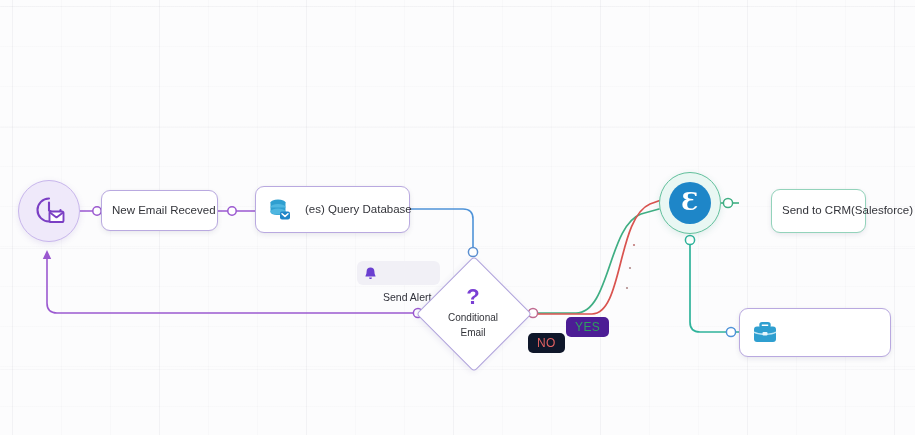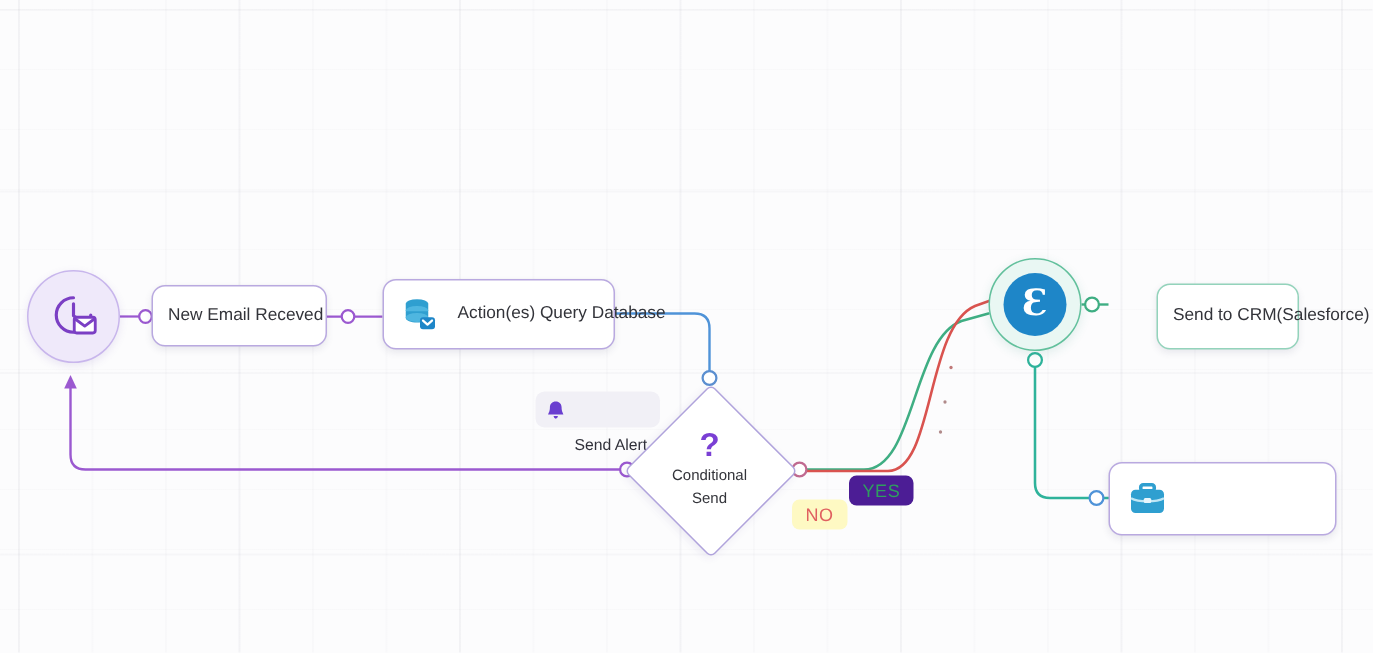--- a/index.html
+++ b/index.html
@@ -164,21 +164,21 @@
   
   .tag {
     position: absolute;
     border-radius: 5px;
     display: flex; align-items: center; justify-content: center;
     font-size: 12px;
     letter-spacing: 0.4px;
     padding: 3px 9px;
   }
   #yes-tag { left: 566px; top: 277px; background: #4c1d95; color: #2f9e5f; margin-top: 40px; }
-  #no-tag  { left: 528px; top: 333px; background: #fef9c3; color: #e06060; }
+  #no-tag  { left: 528px; top: 333px; background: #0f172a; color: #e06060; }
 
   
   #trigger-label-box { left: 101px; top: 190px; width: 117px; height: 41px; padding-left: 10px; }
   #action-box        { left: 255px; top: 186px; width: 155px; height: 47px; padding-left: 11px; gap: 12px; }
   #crm-box           { left: 739px; top: 189px; width: 95px;  height: 44px; padding-left: 10px; margin-left: 32px; }
   #log-box           { left: 739px; top: 308px; width: 152px; height: 49px; padding-left: 11px; gap: 12px; }
 
   svg.icon { display: block; }
 </style>
 </head>
@@ -242,41 +242,40 @@
       <ellipse cx="11" cy="5.5" rx="7.5" ry="3" fill="#2f9fd0"></ellipse>
       <path d="M3.5 5.5 L3.5 10 C3.5 11.7 6.9 13 11 13 C15.1 13 18.5 11.7 18.5 10 L18.5 5.5" fill="#2f9fd0"></path>
       <ellipse cx="11" cy="10" rx="7.5" ry="3" fill="#4fb6e0"></ellipse>
       <path d="M3.5 10.5 L3.5 15 C3.5 16.7 6.9 18 11 18 C15.1 18 18.5 16.7 18.5 15 L18.5 10.5" fill="#2f9fd0"></path>
       <ellipse cx="11" cy="14.6" rx="7.5" ry="3" fill="#4fb6e0"></ellipse>
       <rect x="13" y="14.5" width="10" height="8" rx="2" fill="#1e86c8"></rect>
       <path d="M15 16.7 L18 19.4 L21 16.7" fill="none" stroke="#ffffff" stroke-width="1.5" stroke-linecap="round" stroke-linejoin="round"></path>
     </svg>
   </span>
   <div class="labels">
-    <div class="l1">Action</div>
     <div class="l2">(es) Query Database</div>
   </div>
 </div>
 
 <div class="node" id="alert-chip">
   <span>
     <svg class="icon" width="15" height="15" viewBox="0 0 15 15">
       <path d="M7.5 1.6 C5.1 1.6 3.6 3.2 3.6 5.6 C3.6 8.6 2.4 9.6 2.4 10.4 L12.6 10.4 C12.6 9.6 11.4 8.6 11.4 5.6 C11.4 3.2 9.9 1.6 7.5 1.6 Z" fill="#6a3fd0"></path>
       <path d="M6.1 11.4 C6.1 12.4 6.7 13.1 7.5 13.1 C8.3 13.1 8.9 12.4 8.9 11.4 Z" fill="#6a3fd0"></path>
     </svg>
   </span>
   <span class="chip-label">Send Alert</span>
 </div>
 
 <div class="node" id="decision-node">
   <div id="decision-shape"></div>
   <div id="decision-content">
     <div id="decision-qmark">?</div>
     <div class="dline">Conditional</div>
-    <div class="dline">Send</div>
+    <div class="dline">Email</div>
   </div>
 </div>
 
 <div class="tag" id="yes-tag">YES</div>
 <div class="tag" id="no-tag">NO</div>
 
 <div class="node" id="merge-node">
   <div id="merge-inner">Ɛ</div>
 </div>
 

